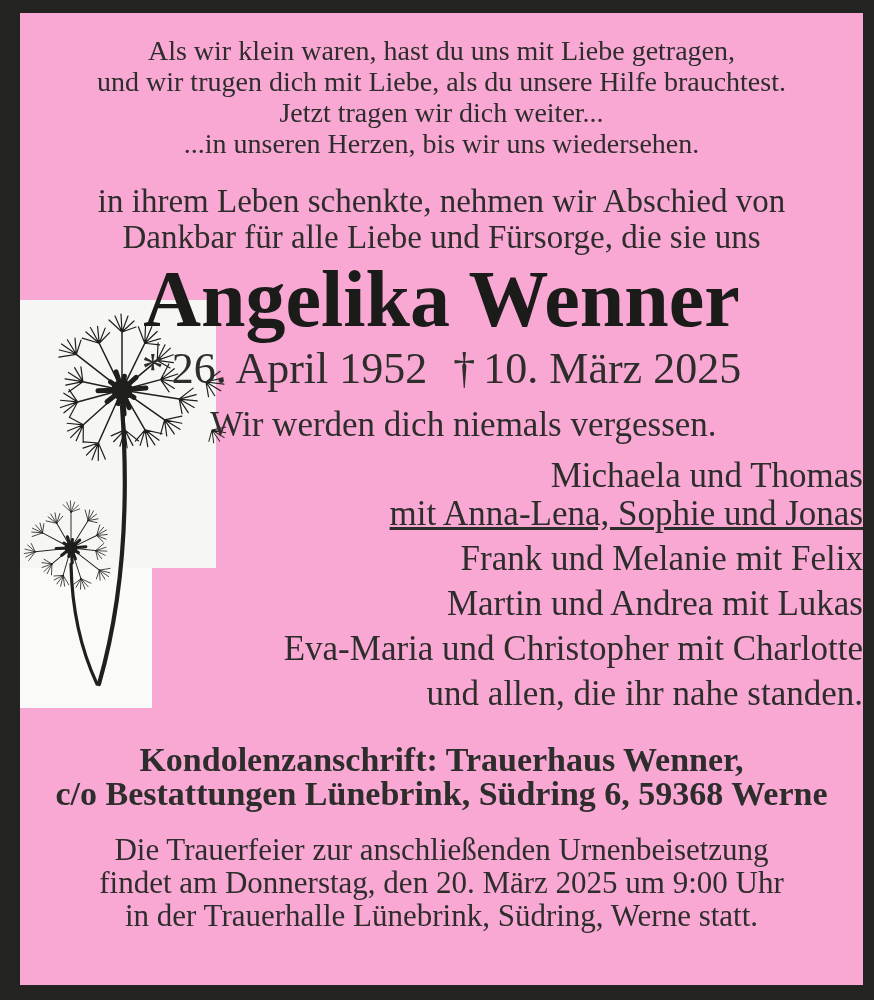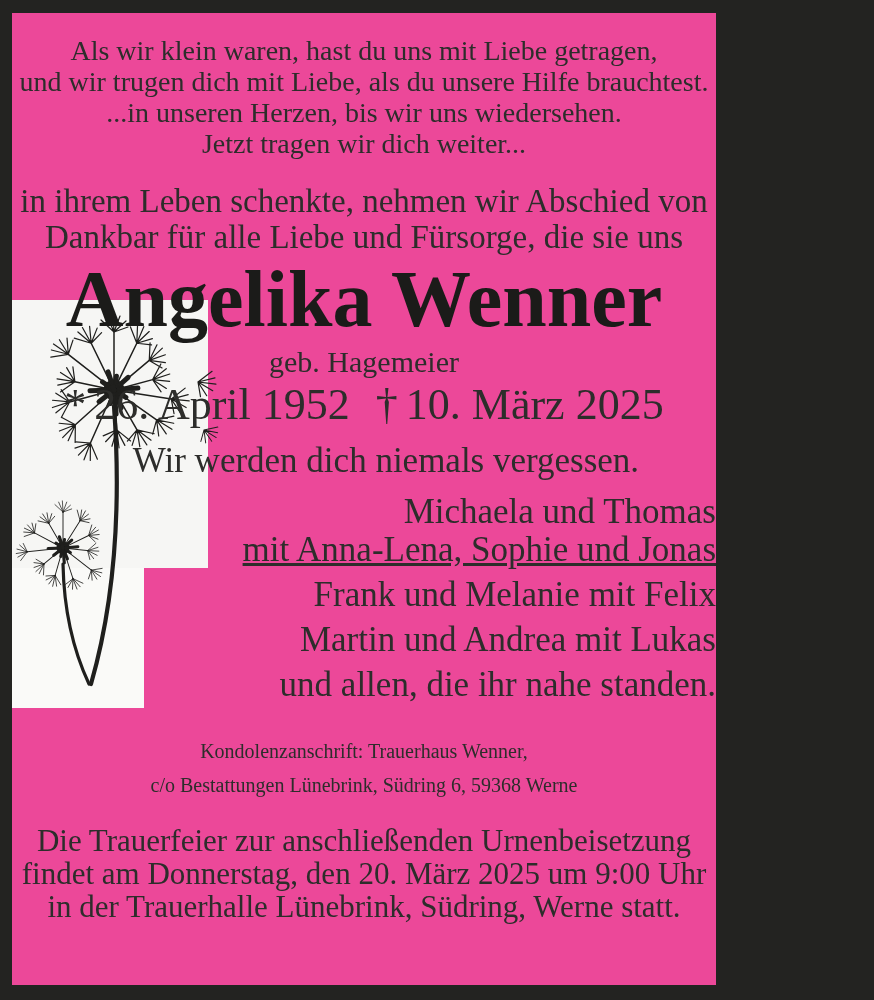--- a/index.html
+++ b/index.html
@@ -6,23 +6,23 @@
   body {
     width: 874px; height: 1000px;
     background: #232321;
     position: relative;
     font-family: "Liberation Serif", "DejaVu Serif", serif;
     color: #2d2d2b;
     overflow: hidden;
   }
   .card {
     position: absolute;
-    left: 12px; top: 13px;
-    width: 704px; height: 972px;
-    background: #ec4899;
+    left: 20px; top: 13px;
+    width: 843px; height: 972px;
+    background: #f9a8d4;
   }
   .scan-tint-1 {
     position: absolute; left: 0; top: 287px;
     width: 196px; height: 268px;
     background: #f6f6f4;
   }
   .scan-tint-2 {
     position: absolute; left: 0; top: 555px;
     width: 132px; height: 140px;
     background: #fafaf8;
@@ -47,21 +47,21 @@
   }
   .maiden { font-size: 30px; line-height: 34px; margin-top: 2px; }
   .dates  { font-size: 44px; line-height: 36px; margin-top: 8px; }
   .dates .sym { margin-right: 8px; }
   .dates .gap { display: inline-block; width: 26px; }
   .remembrance { font-size: 35px; line-height: 40px; margin-top: 18px; padding-left: 44px; }
   .mourners { font-size: 35px; margin-top: 14px; text-align: right; }
   .mourners div { line-height: 34px; margin-top: 11px; }
   .mourners div:first-child { margin-top: 0; }
   .mourners div:nth-child(2) { margin-top: 4px; text-decoration: underline; }
-  .condolence { font-size: 20px; line-height: 34px; margin-top: 32px; }
+  .condolence { font-size: 34px; line-height: 34px; margin-top: 32px; font-weight: bold; }
   .funeral { font-size: 31px; line-height: 33px; margin-top: 22px; }
 </style>
 </head>
 <body>
 
 <div class="card">
 
   <div class="scan-tint-1"></div>
   <div class="scan-tint-2"></div>
 
@@ -204,44 +204,44 @@
           <path d="M0 0L-13 -12M0 0L-7 -16M0 0L-1 -18M0 0L6 -16M0 0L12 -11M0 0L14 -5"></path>
         </g>
       </g>
   </svg>
 
   <div class="content">
 
     <div class="verse">
       <div>Als wir klein waren, hast du uns mit Liebe getragen,</div>
       <div>und wir trugen dich mit Liebe, als du unsere Hilfe brauchtest.</div>
+      <div>Jetzt tragen wir dich weiter...</div>
       <div>...in unseren Herzen, bis wir uns wiedersehen.</div>
-      <div>Jetzt tragen wir dich weiter...</div>
     </div>
 
     <div class="intro">
       <div>in ihrem Leben schenkte, nehmen wir Abschied von</div>
       <div>Dankbar für alle Liebe und Fürsorge, die sie uns</div>
     </div>
 
     <h1 class="name">Angelika Wenner</h1>
 
-    <div class="maiden">geb. Hagemeier</div>
 
     <div class="dates">
       <span class="sym">*</span><span>26. April 1952</span><span class="gap"></span><span class="sym">†</span><span>10. März 2025</span>
     </div>
 
     <div class="remembrance">Wir werden dich niemals vergessen.</div>
 
     <div class="mourners">
       <div>Michaela und Thomas</div>
       <div>mit Anna-Lena, Sophie und Jonas</div>
       <div>Frank und Melanie mit Felix</div>
       <div>Martin und Andrea mit Lukas</div>
+      <div>Eva-Maria und Christopher mit Charlotte</div>
       <div>und allen, die ihr nahe standen.</div>
     </div>
 
     <div class="condolence">
       <div>Kondolenzanschrift: Trauerhaus Wenner,</div>
       <div>c/o Bestattungen Lünebrink, Südring 6, 59368 Werne</div>
     </div>
 
     <div class="funeral">
       <div>Die Trauerfeier zur anschließenden Urnenbeisetzung</div>

